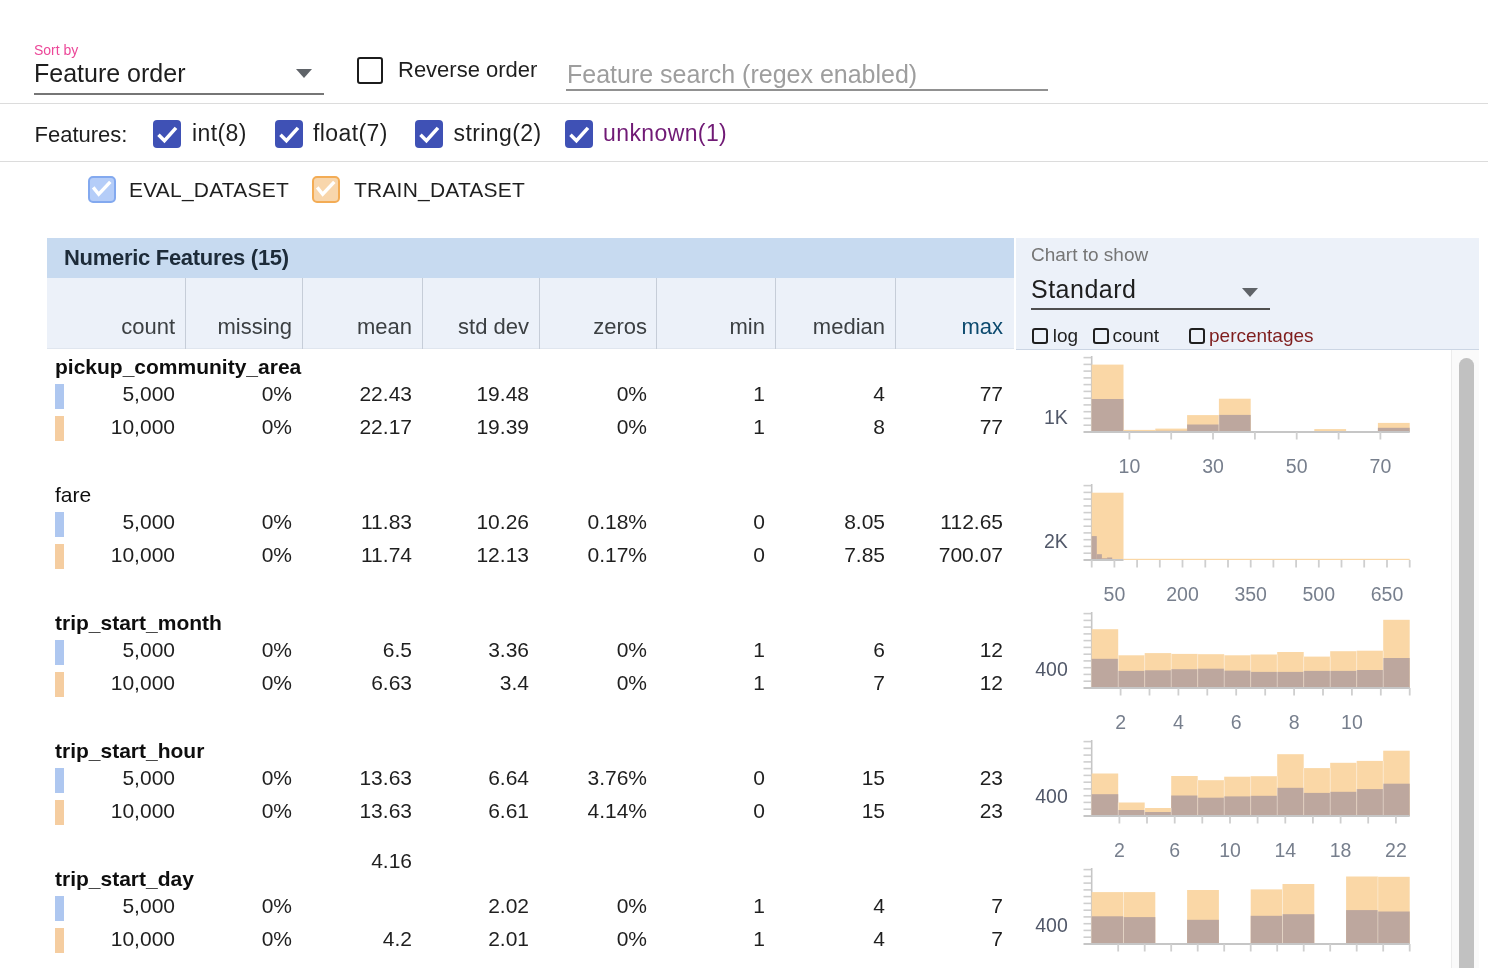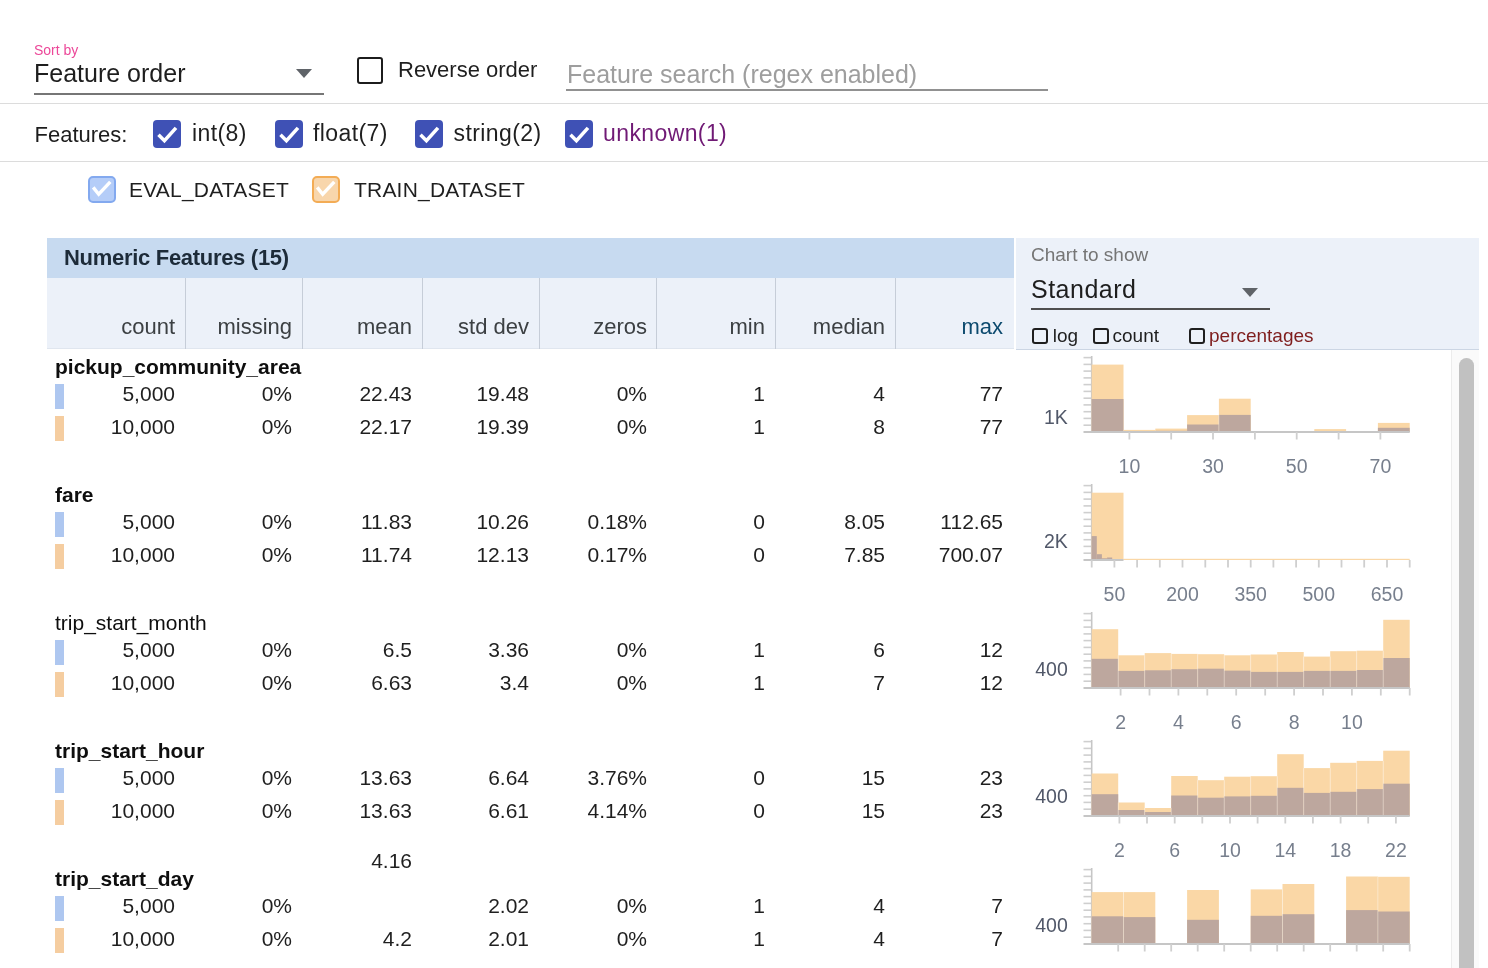--- a/index.html
+++ b/index.html
@@ -97,40 +97,40 @@
 <div class="num" style="left:725px;top:382.0px;width:160px;text-align:right">4</div>
 <div class="num" style="left:843px;top:382.0px;width:160px;text-align:right">77</div>
 <div class="num" style="left:15px;top:414.8px;width:160px;text-align:right">10,000</div>
 <div class="num" style="left:132px;top:414.8px;width:160px;text-align:right">0%</div>
 <div class="num" style="left:252px;top:414.8px;width:160px;text-align:right">22.17</div>
 <div class="num" style="left:369px;top:414.8px;width:160px;text-align:right">19.39</div>
 <div class="num" style="left:487px;top:414.8px;width:160px;text-align:right">0%</div>
 <div class="num" style="left:605px;top:414.8px;width:160px;text-align:right">1</div>
 <div class="num" style="left:725px;top:414.8px;width:160px;text-align:right">8</div>
 <div class="num" style="left:843px;top:414.8px;width:160px;text-align:right">77</div>
-<div class="abs" style="left:55px;top:482.8px;font-size:21px;font-weight:bold;color:#0e0e0e">fare</div>
+<div class="abs" style="left:55px;top:482.8px;font-size:21px;font-weight:normal;color:#0e0e0e">fare</div>
 <div class="abs" style="left:54.6px;top:511.6px;width:9px;height:25px;background:#aec7f0"></div>
 <div class="abs" style="left:54.6px;top:544.4px;width:9px;height:25px;background:#f5cda0"></div>
 <div class="num" style="left:15px;top:510.0px;width:160px;text-align:right">5,000</div>
 <div class="num" style="left:132px;top:510.0px;width:160px;text-align:right">0%</div>
 <div class="num" style="left:252px;top:510.0px;width:160px;text-align:right">11.83</div>
 <div class="num" style="left:369px;top:510.0px;width:160px;text-align:right">10.26</div>
 <div class="num" style="left:487px;top:510.0px;width:160px;text-align:right">0.18%</div>
 <div class="num" style="left:605px;top:510.0px;width:160px;text-align:right">0</div>
 <div class="num" style="left:725px;top:510.0px;width:160px;text-align:right">8.05</div>
 <div class="num" style="left:843px;top:510.0px;width:160px;text-align:right">112.65</div>
 <div class="num" style="left:15px;top:542.8px;width:160px;text-align:right">10,000</div>
 <div class="num" style="left:132px;top:542.8px;width:160px;text-align:right">0%</div>
 <div class="num" style="left:252px;top:542.8px;width:160px;text-align:right">11.74</div>
 <div class="num" style="left:369px;top:542.8px;width:160px;text-align:right">12.13</div>
 <div class="num" style="left:487px;top:542.8px;width:160px;text-align:right">0.17%</div>
 <div class="num" style="left:605px;top:542.8px;width:160px;text-align:right">0</div>
 <div class="num" style="left:725px;top:542.8px;width:160px;text-align:right">7.85</div>
 <div class="num" style="left:843px;top:542.8px;width:160px;text-align:right">700.07</div>
-<div class="abs" style="left:55px;top:610.8px;font-size:21px;font-weight:normal;color:#0e0e0e">trip_start_month</div>
+<div class="abs" style="left:55px;top:610.8px;font-size:21px;font-weight:bold;color:#0e0e0e">trip_start_month</div>
 <div class="abs" style="left:54.6px;top:639.6px;width:9px;height:25px;background:#aec7f0"></div>
 <div class="abs" style="left:54.6px;top:672.4px;width:9px;height:25px;background:#f5cda0"></div>
 <div class="num" style="left:15px;top:638.0px;width:160px;text-align:right">5,000</div>
 <div class="num" style="left:132px;top:638.0px;width:160px;text-align:right">0%</div>
 <div class="num" style="left:252px;top:638.0px;width:160px;text-align:right">6.5</div>
 <div class="num" style="left:369px;top:638.0px;width:160px;text-align:right">3.36</div>
 <div class="num" style="left:487px;top:638.0px;width:160px;text-align:right">0%</div>
 <div class="num" style="left:605px;top:638.0px;width:160px;text-align:right">1</div>
 <div class="num" style="left:725px;top:638.0px;width:160px;text-align:right">6</div>
 <div class="num" style="left:843px;top:638.0px;width:160px;text-align:right">12</div>

